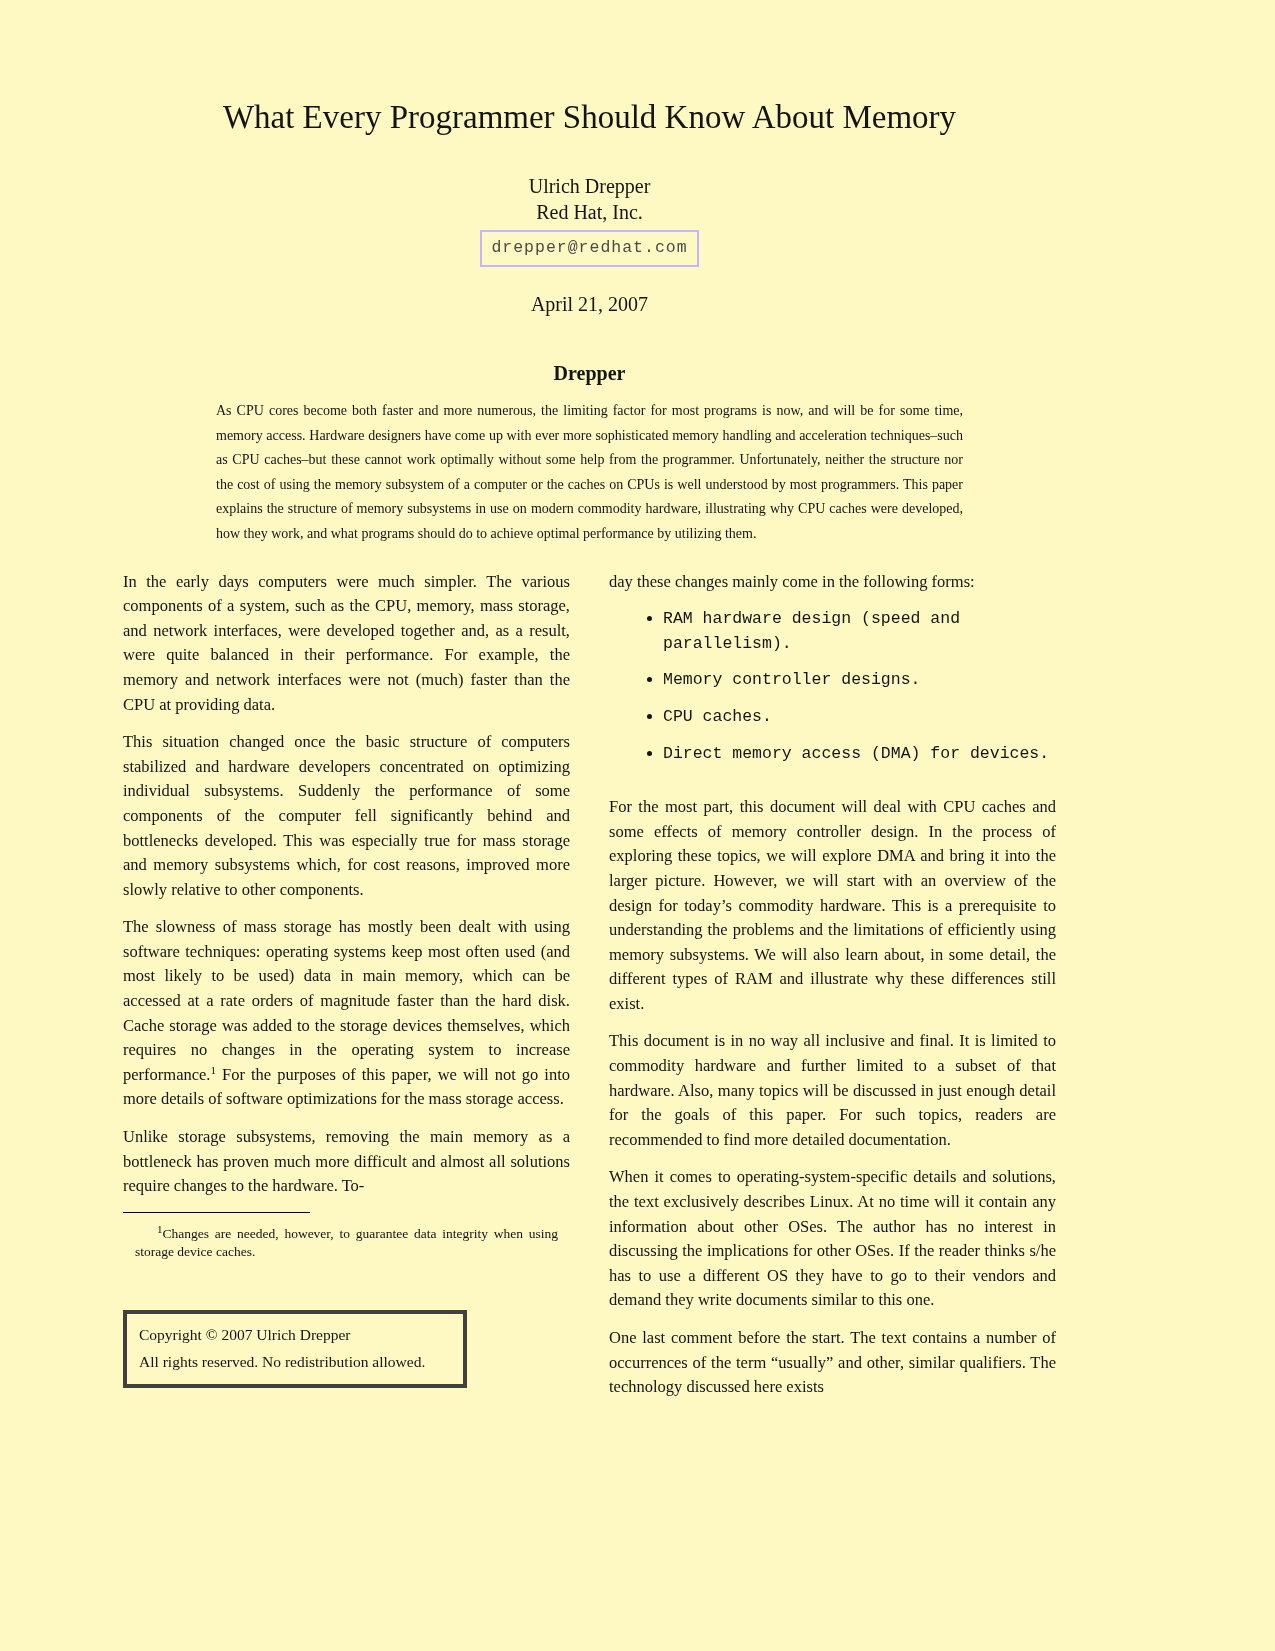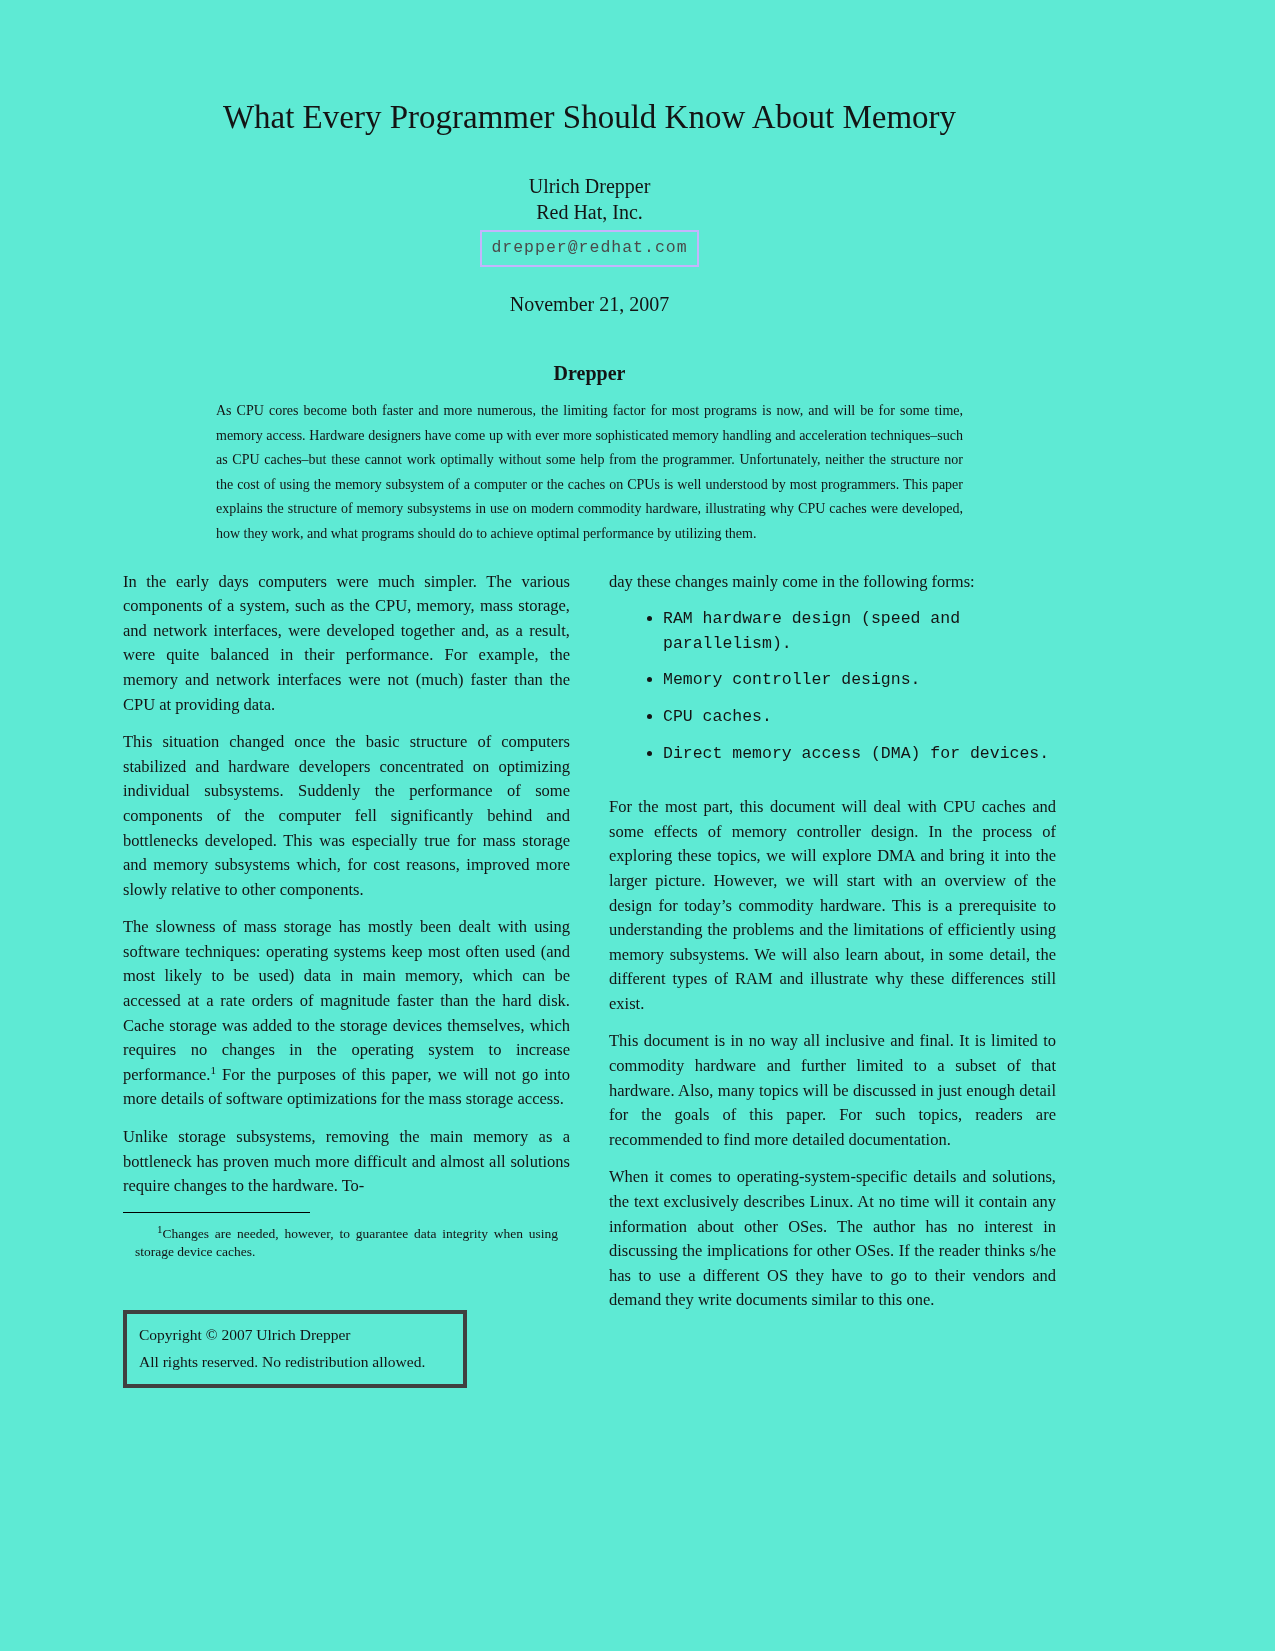--- a/index.html
+++ b/index.html
@@ -1,19 +1,19 @@
 <!DOCTYPE html>
 <html><head>
 <meta charset="utf-8">
 <style>
   html,body{margin:0;padding:0;background:#ffffff;}
   .page{
     position:relative;
     width:1275px;height:1651px;
-    background:#5eead4;
+    background:#fef9c3;
     font-family:"Liberation Serif", serif;
     color:#141414;
     overflow:hidden;
   }
   .content{
     width:933px;
     margin-left:123px;
     padding-top:97px;
   }
   .title{
@@ -126,21 +126,21 @@
     <h1 class="title">What Every Programmer Should Know About Memory</h1>
 
     <div class="author-block">
       <div>Ulrich Drepper</div>
       <div>Red Hat, Inc.</div>
       <div>
         <span class="email-box">drepper@redhat.com</span>
       </div>
     </div>
 
-    <div class="date">November 21, 2007</div>
+    <div class="date">April 21, 2007</div>
 
     <div class="abstract">
       <div class="abstract-heading">Drepper</div>
       <p class="abstract-body">As CPU cores become both faster and more numerous, the limiting factor for most programs is now, and will be for some time, memory access. Hardware designers have come up with ever more sophisticated memory handling and acceleration techniques–such as CPU caches–but these cannot work optimally without some help from the programmer. Unfortunately, neither the structure nor the cost of using the memory subsystem of a computer or the caches on CPUs is well understood by most programmers. This paper explains the structure of memory subsystems in use on modern commodity hardware, illustrating why CPU caches were developed, how they work, and what programs should do to achieve optimal performance by utilizing them.</p>
     </div>
 
     <div class="columns">
 
       <div class="col">
 
@@ -166,17 +166,18 @@
         <ul class="bullets">
           <li>RAM hardware design (speed and parallelism).</li>
           <li>Memory controller designs.</li>
           <li>CPU caches.</li>
           <li>Direct memory access (DMA) for devices.</li>
         </ul>
 
         <p>For the most part, this document will deal with CPU caches and some effects of memory controller design. In the process of exploring these topics, we will explore DMA and bring it into the larger picture. However, we will start with an overview of the design for today’s commodity hardware. This is a prerequisite to understanding the problems and the limitations of efficiently using memory subsystems. We will also learn about, in some detail, the different types of RAM and illustrate why these differences still exist.</p>
         <p>This document is in no way all inclusive and final. It is limited to commodity hardware and further limited to a subset of that hardware. Also, many topics will be discussed in just enough detail for the goals of this paper. For such topics, readers are recommended to find more detailed documentation.</p>
         <p>When it comes to operating-system-specific details and solutions, the text exclusively describes Linux. At no time will it contain any information about other OSes. The author has no interest in discussing the implications for other OSes. If the reader thinks s/he has to use a different OS they have to go to their vendors and demand they write documents similar to this one.</p>
+        <p>One last comment before the start. The text contains a number of occurrences of the term “usually” and other, similar qualifiers. The technology discussed here exists</p>
       </div>
 
     </div>
   </div>
 </div>
 
 </body></html>

